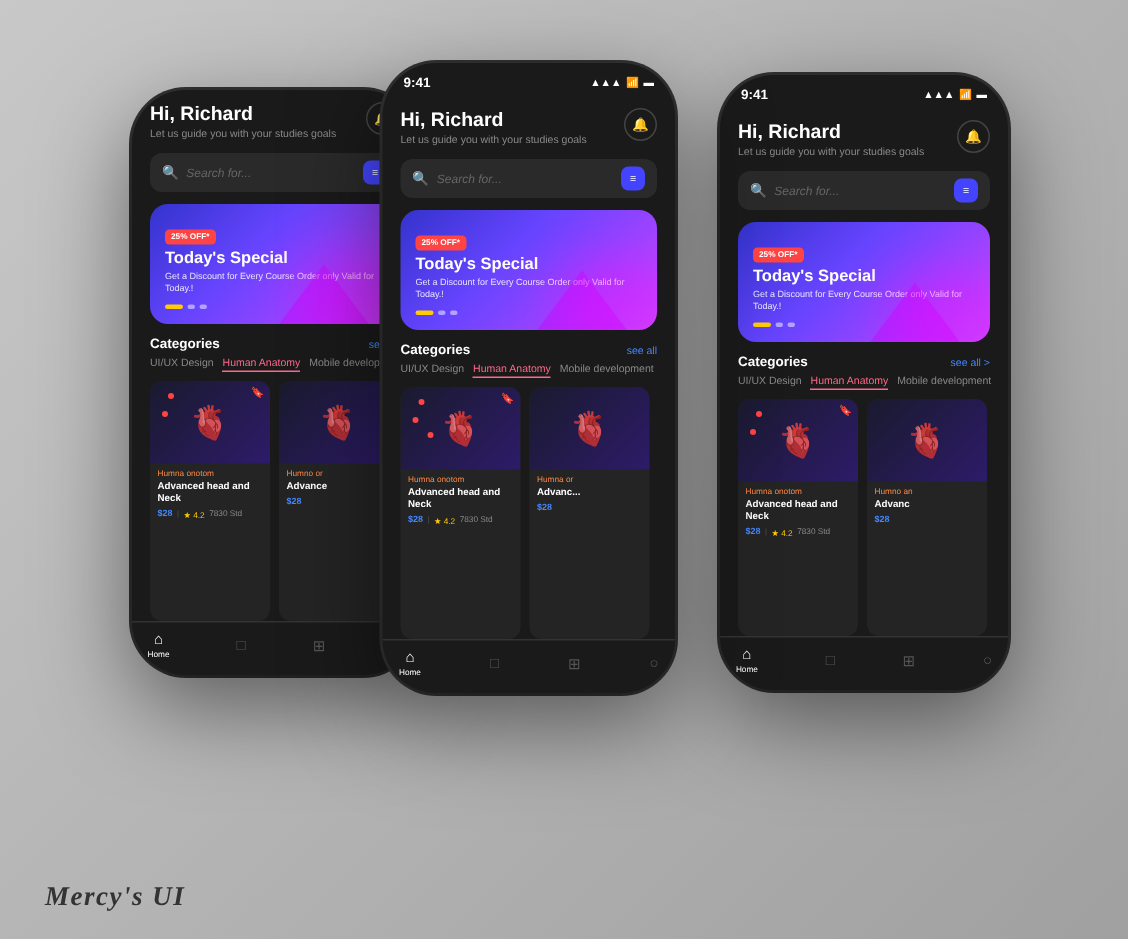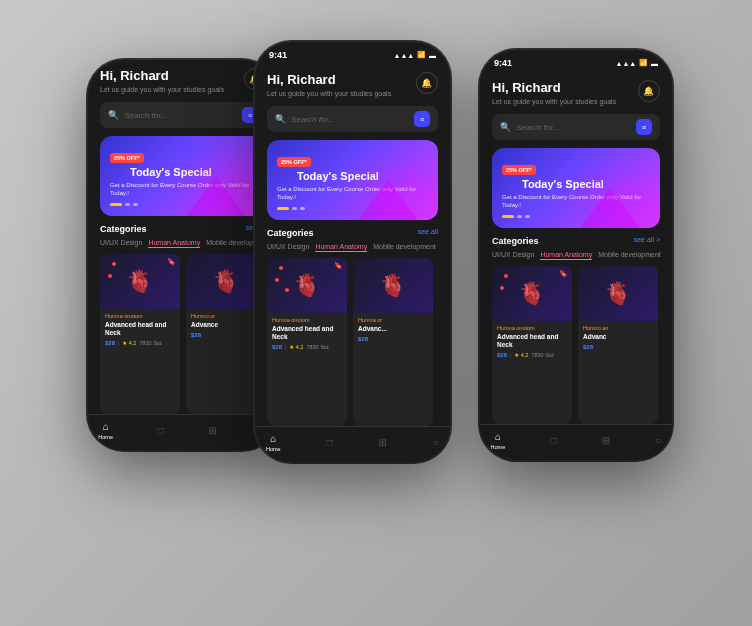--- a/index.html
+++ b/index.html
@@ -212,21 +212,20 @@
       display: inline-block;
       margin-bottom: 3px;
     }
 
     .banner-title {
       color: #fff;
       font-size: 11px;
       font-weight: 800;
       margin-bottom: 3px;
       line-height: 1.2;
-      margin-left: 20px;
     }
 
     .banner-desc {
       color: rgba(255,255,255,0.85);
       font-size: 6px;
       line-height: 1.3;
     }
 
     .banner-dots {
       display: flex;
@@ -243,21 +242,21 @@
 
     .banner-dot.inactive {
       width: 5px;
       background: rgba(255,255,255,0.5);
     }
 
     
     .section-header {
       display: flex;
       justify-content: space-between;
-      align-items: flex-start;
+      align-items: flex-end;
       margin-bottom: 5px;
     }
 
     .section-title {
       color: #fff;
       font-size: 9px;
       font-weight: 700;
     }
 
     .see-all {
@@ -713,14 +712,15 @@
       </div>
       <div class="nav-item">
         <span class="nav-icon">⊞</span>
       </div>
       <div class="nav-item">
         <span class="nav-icon">○</span>
       </div>
     </div>
   </div>
 
+  <div class="watermark">Mercy's UI</div>
 
 </div>
 
 </body></html>

